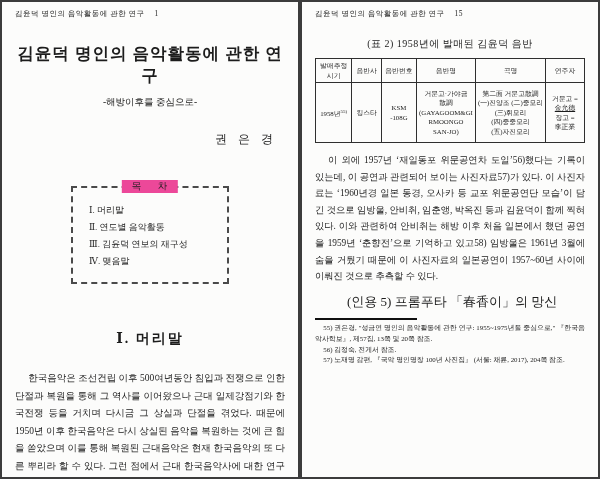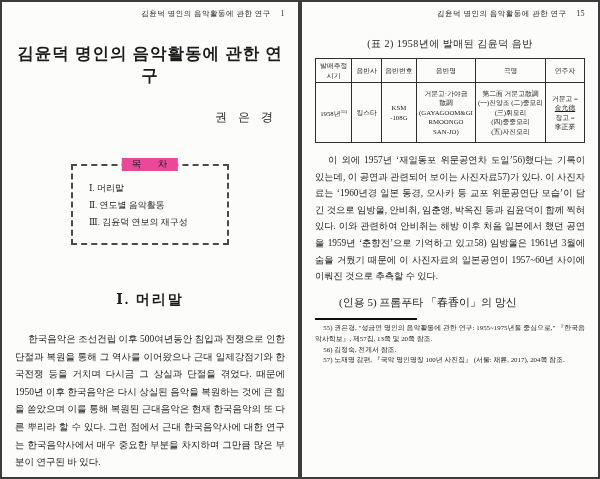--- a/index.html
+++ b/index.html
@@ -13,21 +13,21 @@
   .page {
     width:300px; height:479px;
     background:#fcfcfb;
     border:2px solid #3c3c3c;
     overflow:hidden;
     position:relative;
   }
   .page-inner { padding:5px 13px 0 13px; }
 
   .running-head {
-    text-align:right;
+    text-align:left;
     font-size:7.5px;
     letter-spacing:0.5px;
     color:#222;
     margin-top:2px;
   }
   .running-head .pgnum { display:inline-block; margin-left:10px; }
 
   
   .doc-title {
     text-align:center;
@@ -116,22 +116,22 @@
   .uline { text-decoration:underline; }
   .r-body {
     margin-top:9px;
     font-size:9.3px;
     line-height:16.6px;
     text-align:justify;
     text-justify:inter-character;
   }
   .r-body p { text-indent:1.4em; }
   .quote-block {
-    margin:10px 4px 0 24px;
-    font-size:11px;
+    margin:10px 4px 0 32px;
+    font-size:13px;
     line-height:14.2px;
     text-align:justify;
   }
   .quote-title { margin-bottom:3px; }
   .quote-body { }
   .fn-rule {
     width:102px;
     border-top:2px solid #101010;
     margin-top:9px;
   }
@@ -148,27 +148,29 @@
 
 <div class="spread">
 
   <div class="page">
     <div class="page-inner">
       <div class="running-head">
         <span>김윤덕 명인의 음악활동에 관한 연구</span><span class="pgnum">1</span>
       </div>
 
       <h1 class="doc-title">김윤덕 명인의 음악활동에 관한 연구</h1>
+      <div class="doc-subtitle">-해방이후를 중심으로-</div>
       <div class="author">권 은 경</div>
 
       <div class="toc-box">
         <div class="toc-title">목 차</div>
         <div class="toc-item">Ⅰ. 머리말</div>
         <div class="toc-item">Ⅱ. 연도별 음악활동</div>
         <div class="toc-item">Ⅲ. 김윤덕 연보의 재구성</div>
+        <div class="toc-item">Ⅳ. 맺음말</div>
       </div>
 
       <h2 class="section-heading">Ⅰ. 머리말</h2>
 
       <div class="body-text">
         <p>한국음악은 조선건립 이후 500여년동안 침입과 전쟁으로 인한 단절과 복원을 통해 그 역사를 이어왔으나 근대 일제강점기와 한국전쟁 등을 거치며 다시금 그 상실과 단절을 겪었다. 때문에 1950년 이후 한국음악은 다시 상실된 음악을 복원하는 것에 큰 힘을 쏟았으며 이를 통해 복원된 근대음악은 현재 한국음악의 또 다른 뿌리라 할 수 있다. 그런 점에서 근대 한국음악사에 대한 연구는 한국음악사에서 매우 중요한 부분을 차지하며 그만큼 많은 부분이 연구된 바 있다.</p>
 
       </div>
     </div>
   </div>

